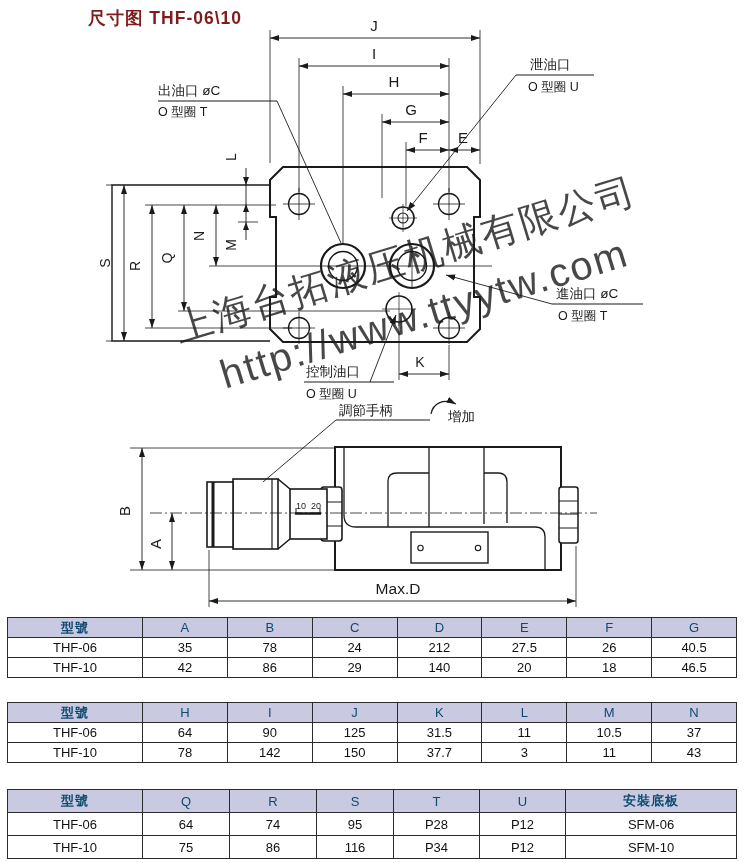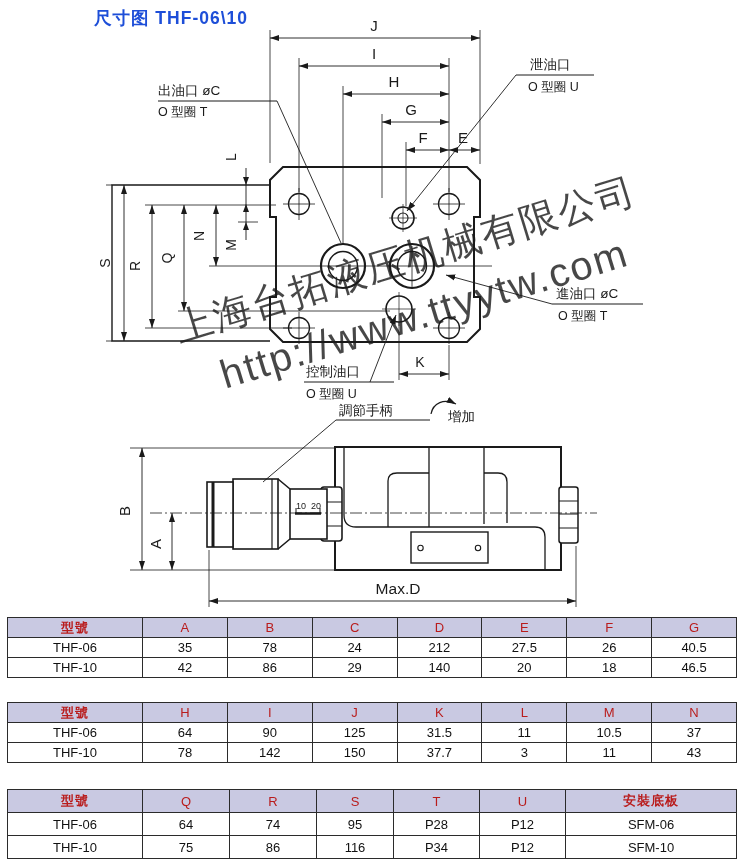--- a/index.html
+++ b/index.html
@@ -1,26 +1,26 @@
 <!DOCTYPE html>
 <html><head>
 <meta charset="utf-8">
 <style>
   html,body{margin:0;padding:0;background:#fff;}
   #page{position:relative;width:744px;height:863px;background:#ffffff;overflow:hidden;
         font-family:"Liberation Sans",sans-serif;}
   #title{position:absolute;left:88px;top:6px;font-size:17.5px;font-weight:700;
-         letter-spacing:1px;color:#1d4ed8;white-space:nowrap;margin-left:6px;}
+         letter-spacing:1px;color:#7f1d1d;white-space:nowrap;}
   #drawing{position:absolute;left:0;top:0;}
   svg text{font-family:"Liberation Sans",sans-serif;fill:#1a1a1a;}
   .dimtable{position:absolute;left:7px;width:730px;border-collapse:collapse;table-layout:fixed;
             font-size:13px;text-align:center;color:#111;background:#fff;}
   .dimtable th,.dimtable td{border:1px solid #2b2b2b;padding:0;height:19px;font-weight:400;
             overflow:hidden;white-space:nowrap;}
-  .dimtable th{background:#c9c9e2;color:#b91c1c;}
+  .dimtable th{background:#c9c9e2;color:#0c4a6e;}
   .dimtable .cnh{font-weight:700;letter-spacing:1px;}
   #t1{top:617px} #t2{top:702px} #t3{top:789px}
   #t3 th,#t3 td{height:22px}
 </style>
 </head>
 <body>
 
 <div id="page">
 
   <div id="title">尺寸图 THF-06\10</div>

